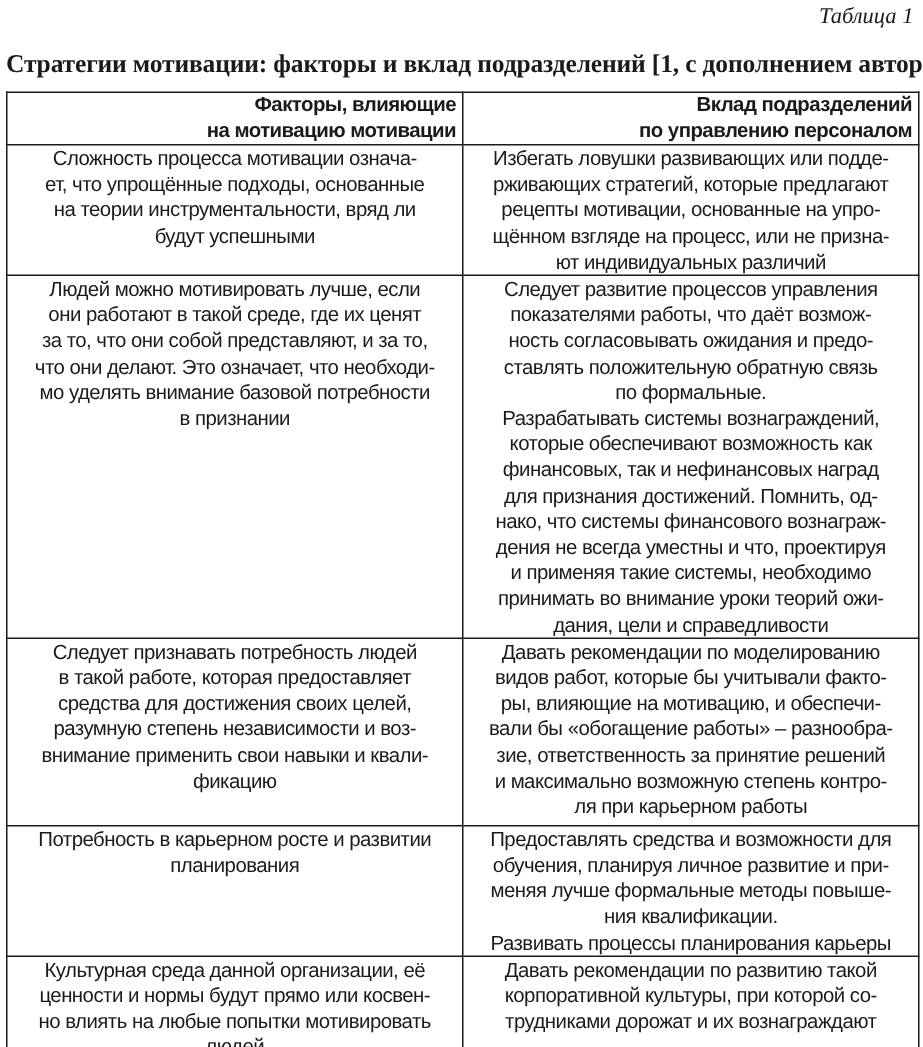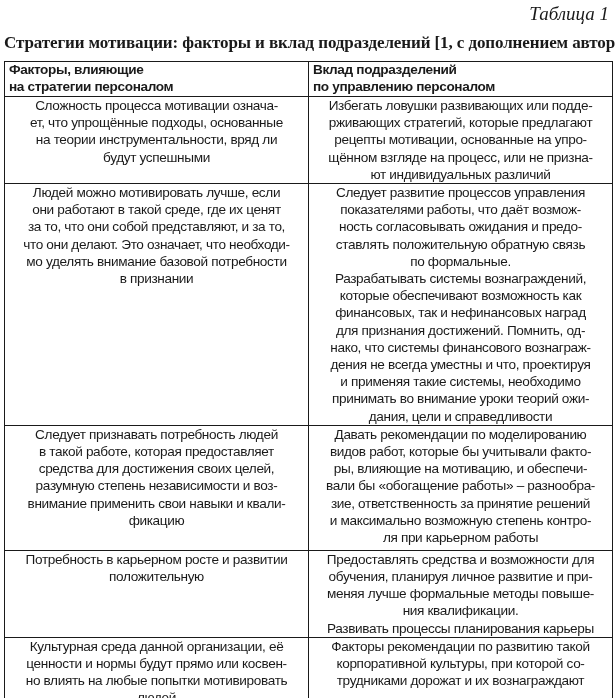--- a/index.html
+++ b/index.html
@@ -13,21 +13,21 @@
     position: relative;
     overflow: hidden;
     color: #1a1a1a;
   }
   .table-label {
     position: absolute;
     right: 6px;
     top: 3px;
     font-family: "Liberation Serif", serif;
     font-style: italic;
-    font-size: 19px;
+    font-size: 15px;
     color: #1a1a1a;
   }
   .table-caption {
     position: absolute;
     left: 4px;
     top: 33px;
     width: 607px;
     font-family: "Liberation Serif", serif;
     font-weight: bold;
     font-size: 17px;
@@ -52,21 +52,21 @@
   table.strategy-table th,
   table.strategy-table td {
     border: 1.3px solid #1a1a1a;
     vertical-align: top;
     text-align: center;
     padding: 0 4px 0 4px;
     color: #1a1a1a;
   }
   table.strategy-table th {
     font-weight: bold;
-    text-align: left;
+    text-align: right;
     height: 34px;
     padding-top: 0;
     line-height: 16.5px;
   }
   .th-line { display: block; }
   .cell-line { display: block; white-space: nowrap; }
   tr.r1 td { height: 85px; }
   tr.r2 td { height: 238px; }
   tr.r3 td { height: 124px; margin-left: 37px; }
   tr.r4 td { height: 81px; margin-left: 28px; }
@@ -80,21 +80,21 @@
 
 <table class="strategy-table">
   <colgroup>
       <col class="c1">
       <col class="c2">
     </colgroup>
   <thead>
     <tr>
       <th>
         <span class="th-line">Факторы, влияющие</span>
-        <span class="th-line">на стратегии персоналом</span>
+        <span class="th-line">на мотивацию мотивации</span>
       </th>
       <th>
         <span class="th-line">Вклад подразделений</span>
         <span class="th-line">по управлению персоналом</span>
       </th>
     </tr>
   </thead>
   <tbody>
     <tr class="r1">
       <td>
@@ -152,37 +152,37 @@
         <span class="cell-line">ры, влияющие на мотивацию, и обеспечи-</span>
         <span class="cell-line">вали бы «обогащение работы» – разнообра-</span>
         <span class="cell-line">зие, ответственность за принятие решений</span>
         <span class="cell-line">и максимально возможную степень контро-</span>
         <span class="cell-line">ля при карьерном работы</span>
       </td>
     </tr>
     <tr class="r4">
       <td>
         <span class="cell-line">Потребность в карьерном росте и развитии</span>
-        <span class="cell-line">положительную</span>
+        <span class="cell-line">планирования</span>
       </td>
       <td>
         <span class="cell-line">Предоставлять средства и возможности для</span>
         <span class="cell-line">обучения, планируя личное развитие и при-</span>
         <span class="cell-line">меняя лучше формальные методы повыше-</span>
         <span class="cell-line">ния квалификации.</span>
         <span class="cell-line">Развивать процессы планирования карьеры</span>
       </td>
     </tr>
     <tr class="r5">
       <td>
         <span class="cell-line">Культурная среда данной организации, её</span>
         <span class="cell-line">ценности и нормы будут прямо или косвен-</span>
         <span class="cell-line">но влиять на любые попытки мотивировать</span>
         <span class="cell-line">людей</span>
       </td>
       <td>
-        <span class="cell-line">Факторы рекомендации по развитию такой</span>
+        <span class="cell-line">Давать рекомендации по развитию такой</span>
         <span class="cell-line">корпоративной культуры, при которой со-</span>
         <span class="cell-line">трудниками дорожат и их вознаграждают</span>
       </td>
     </tr>
   </tbody>
 </table>
 
 </body></html>

